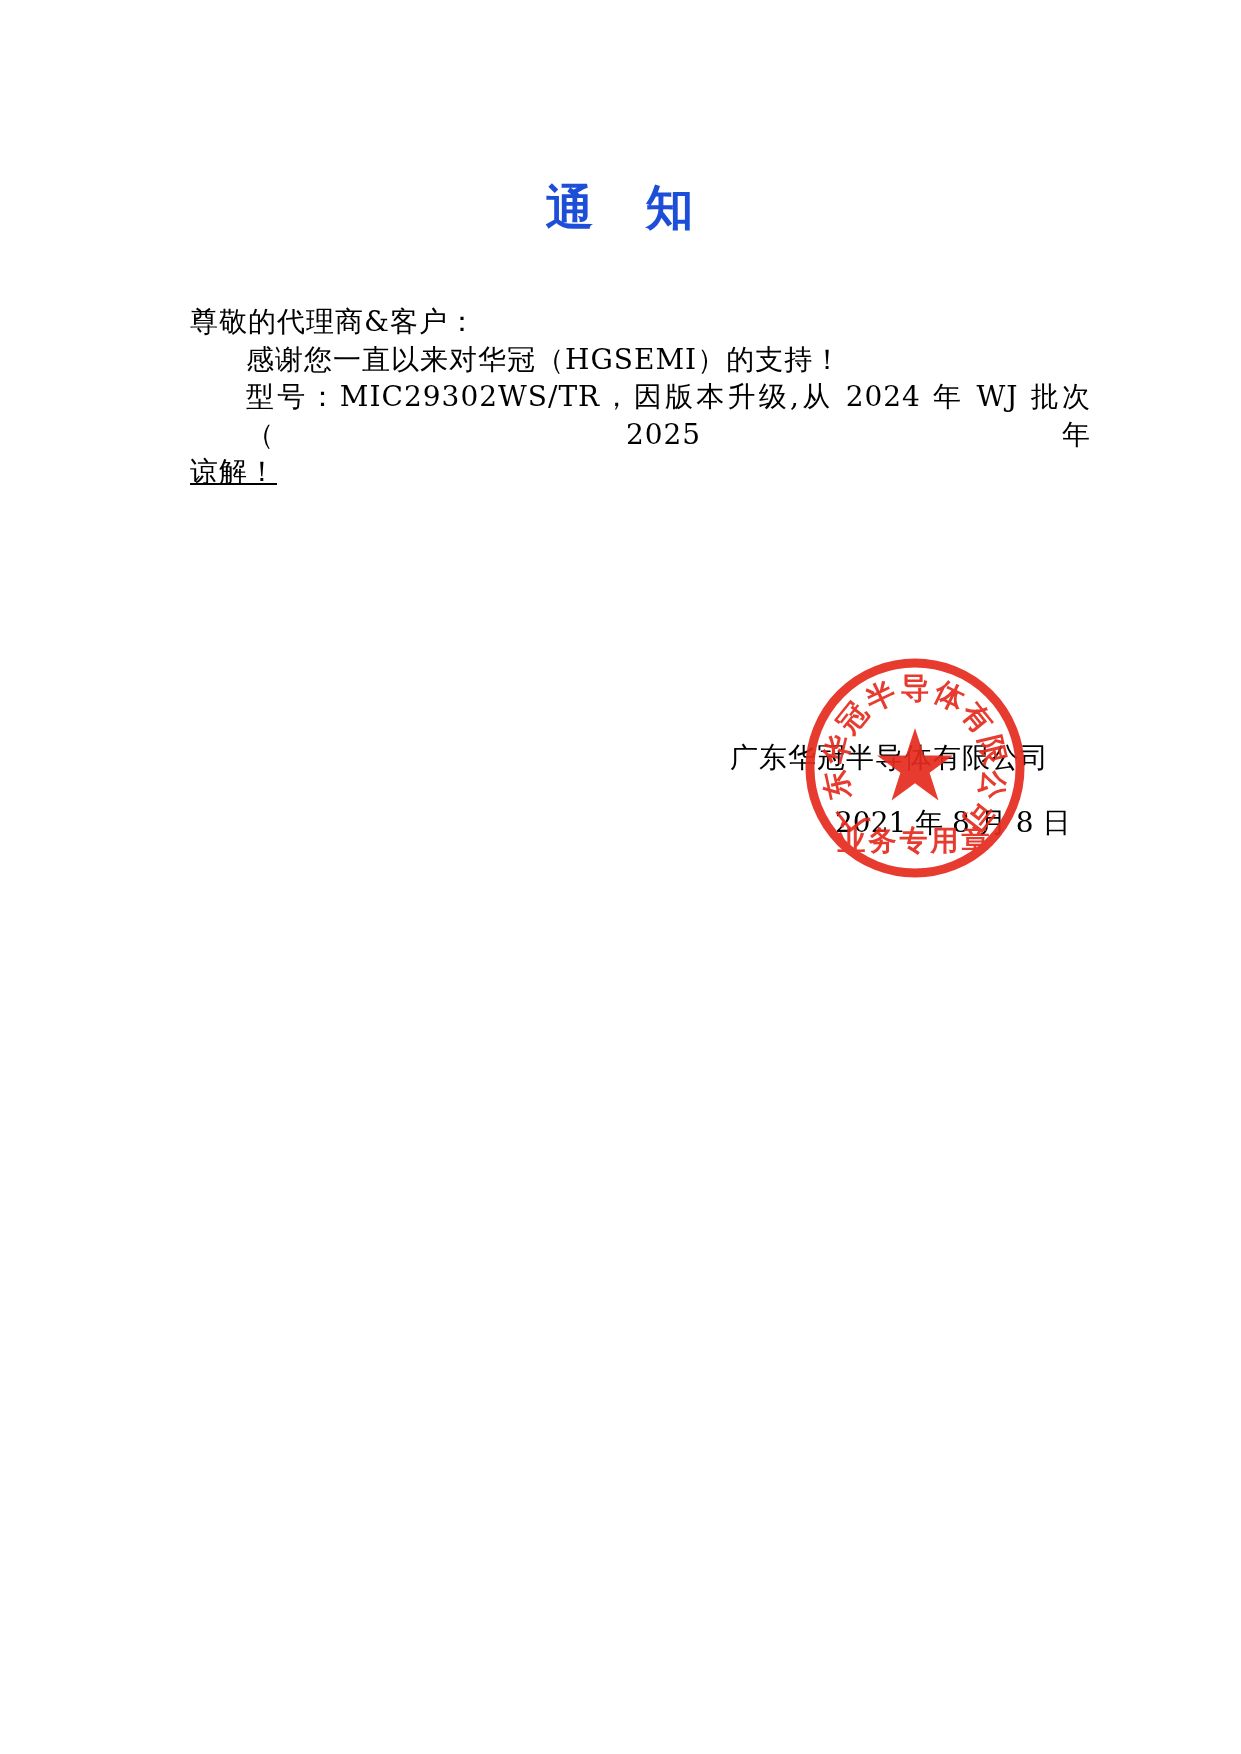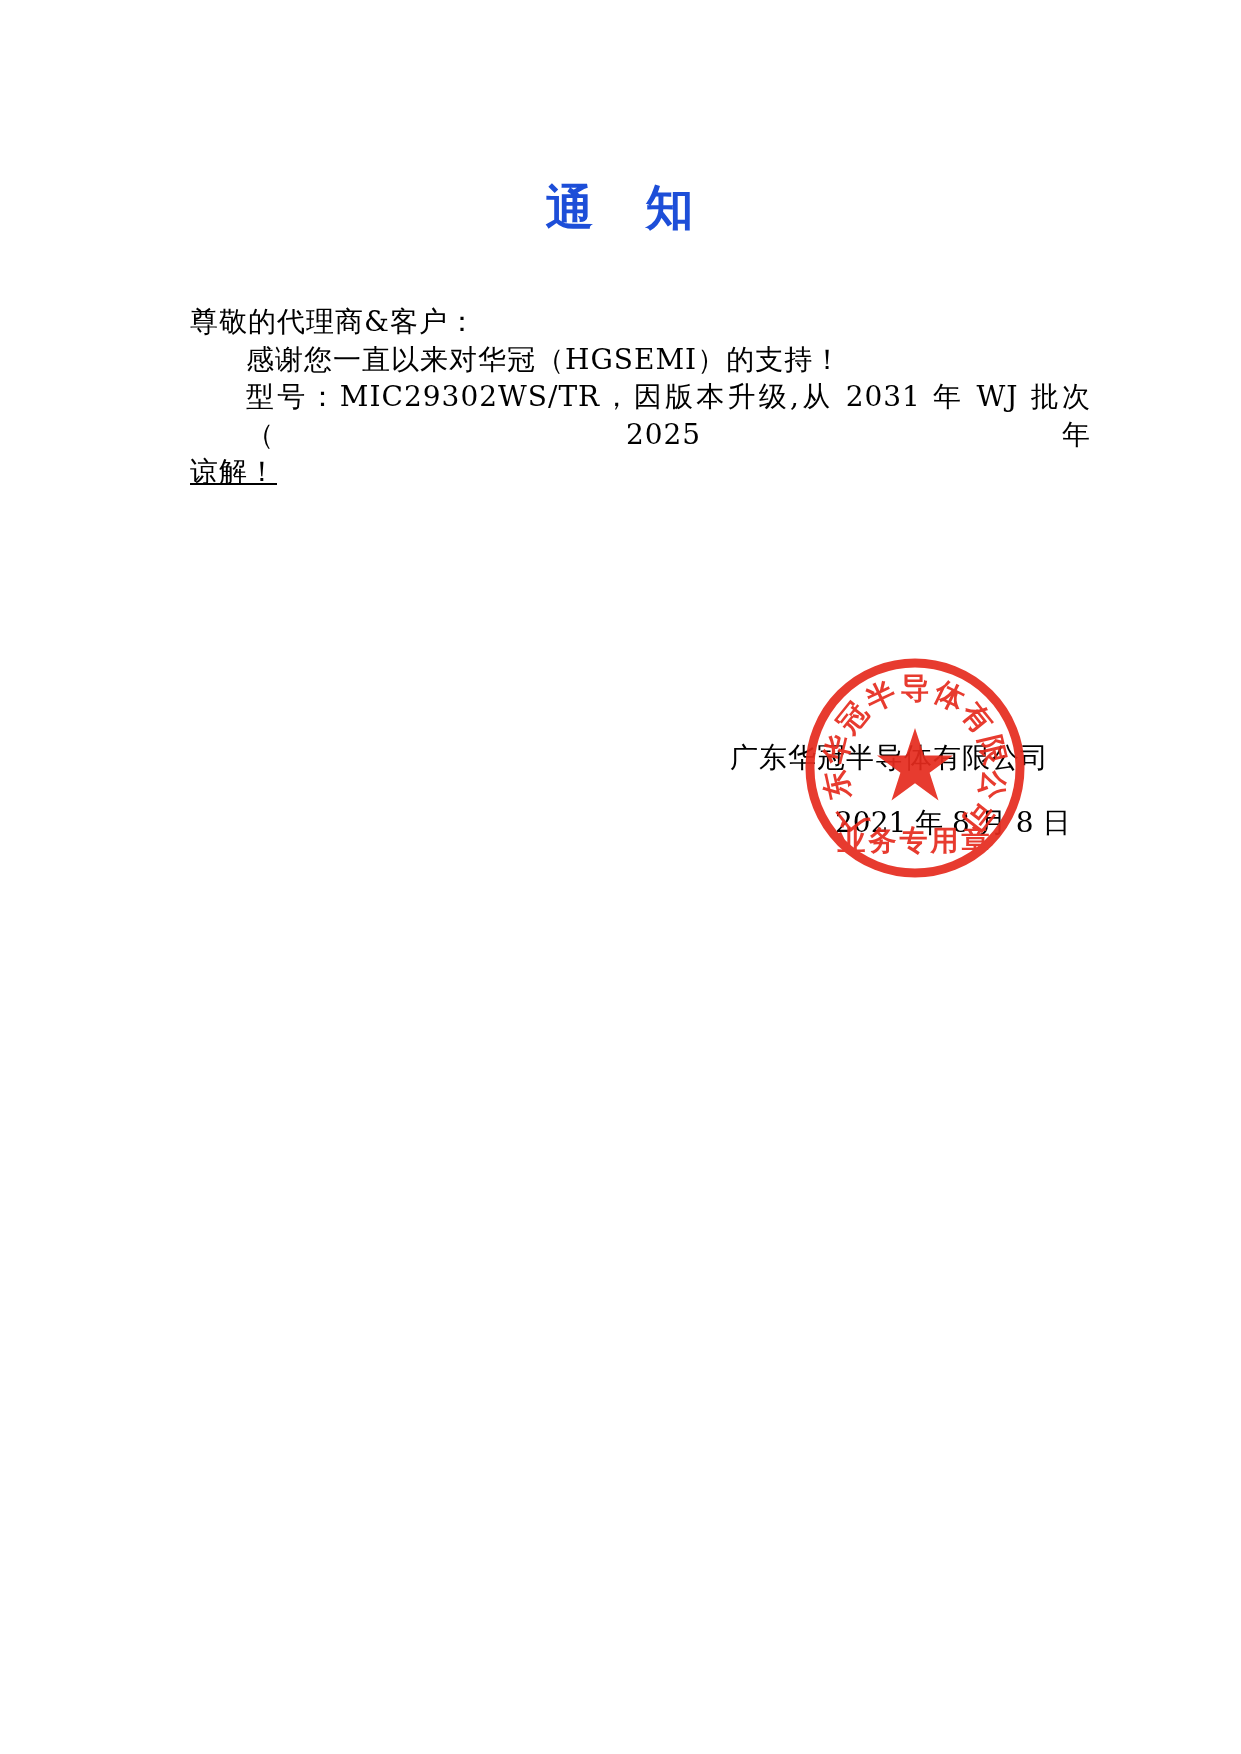--- a/index.html
+++ b/index.html
@@ -62,21 +62,21 @@
 </style>
 </head>
 <body>
 
 <div class="page">
 
   <h1 class="title">通　知</h1>
 
   <div class="bodyline l1">尊敬的代理商&amp;客户：</div>
   <div class="bodyline l2">感谢您一直以来对华冠（HGSEMI）的支持！</div>
-  <div class="bodyline l3">型号：MIC29302WS/TR，因版本升级,从 2031 年 WJ 批次（2025 年</div>
+  <div class="bodyline l3">型号：MIC29302WS/TR，因版本升级,从 2024 年 WJ 批次（2025 年</div>
   <div class="bodyline l5">谅解！</div>
 
   <div class="company">广东华冠半导体有限公司</div>
   <div class="date">2021 年 8 月 8 日</div>
 
   <svg class="stamp" viewBox="0 0 240 240">
     <circle cx="120" cy="120" r="105" fill="none" stroke-width="9" stroke="#e62b1e"></circle>
     <polygon points="120,80 129,107.6 158,107.6 134.6,124.7 143.5,152.4 120,135.3 96.5,152.4 105.4,124.7 82,107.6 111,107.6" fill="#e62b1e"></polygon>
     <g id="arc-text" transform="translate(120,120)">
         <text transform="rotate(-128) translate(0,-80)" text-anchor="middle" dominant-baseline="central" class="arc-char" fill="#e62b1e">广</text>

